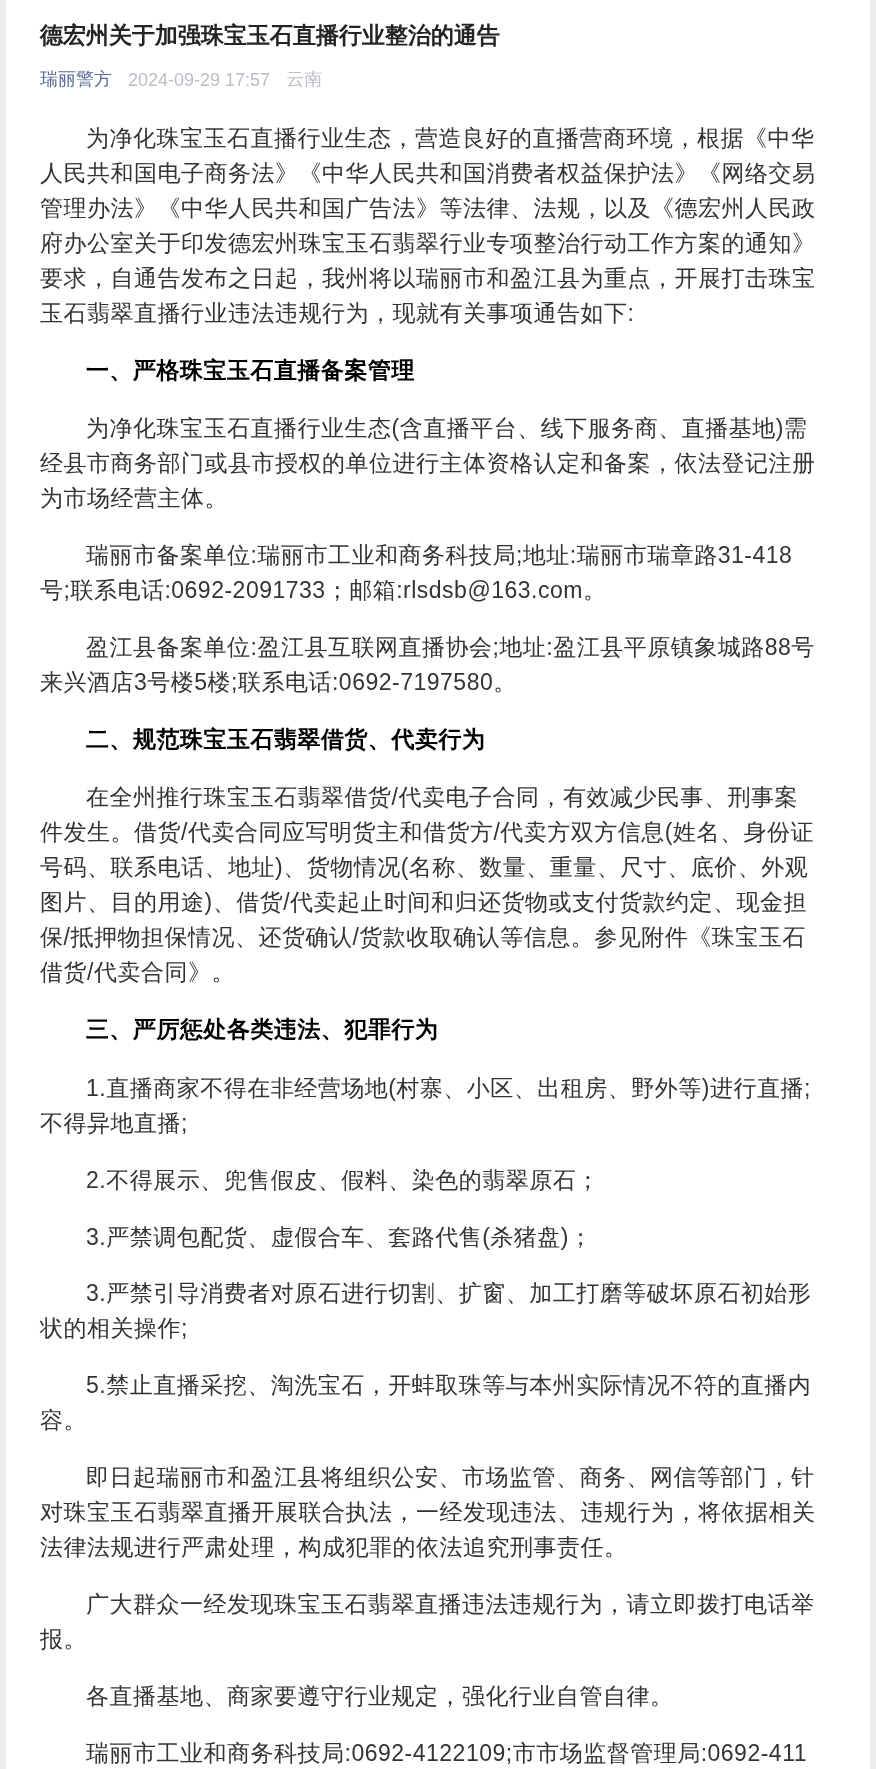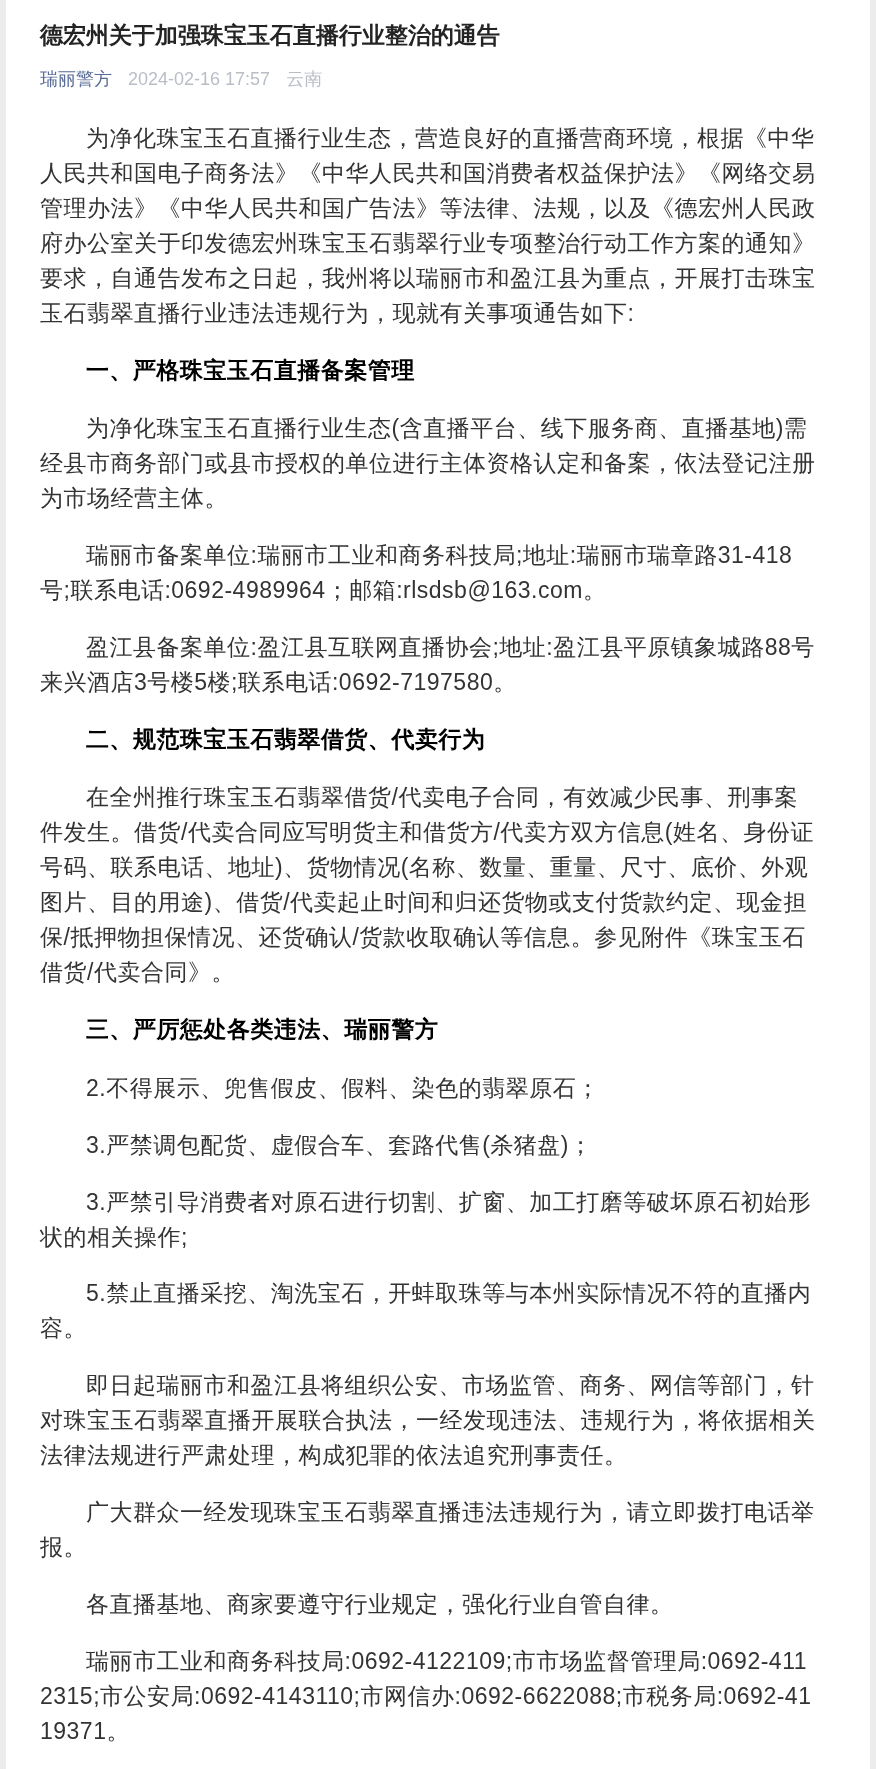--- a/index.html
+++ b/index.html
@@ -22,21 +22,21 @@
     font-size: 23px;
     line-height: 1.35;
     font-weight: 700;
     color: #242424;
     margin: 0;
   }
   .byline {
     margin: 16px 0 30px 0;
     font-size: 18px;
     display: flex;
-    align-items: center;
+    align-items: flex-end;
     gap: 16px;
     white-space: nowrap;
   }
   .byline .author { color: var(--author, #576b95); cursor: pointer; }
   .byline .meta   { color: var(--meta, #b9bdc6); }
   .article-body {
     font-size: 23px;
     color: #333333;
     letter-spacing: 0.5px;
   }
@@ -57,33 +57,34 @@
 </style>
 </head>
 <body>
 
 <div class="page">
 
   <h1 class="article-title">德宏州关于加强珠宝玉石直播行业整治的通告</h1>
 
   <div class="byline">
     <span class="author">瑞丽警方</span>
-    <span class="meta">2024-02-16 17:57</span>
+    <span class="meta">2024-09-29 17:57</span>
     <span class="meta">云南</span>
   </div>
 
   <div class="article-body">
     <p>为净化珠宝玉石直播行业生态，营造良好的直播营商环境，根据《中华人民共和国电子商务法》《中华人民共和国消费者权益保护法》《网络交易管理办法》《中华人民共和国广告法》等法律、法规，以及《德宏州人民政府办公室关于印发德宏州珠宝玉石翡翠行业专项整治行动工作方案的通知》要求，自通告发布之日起，我州将以瑞丽市和盈江县为重点，开展打击珠宝玉石翡翠直播行业违法违规行为，现就有关事项通告如下:</p>
     <h2 class="sec">一、严格珠宝玉石直播备案管理</h2>
     <p>为净化珠宝玉石直播行业生态(含直播平台、线下服务商、直播基地)需经县市商务部门或县市授权的单位进行主体资格认定和备案，依法登记注册为市场经营主体。</p>
-    <p>瑞丽市备案单位:瑞丽市工业和商务科技局;地址:瑞丽市瑞章路31-418号;联系电话:0692-4989964；邮箱:rlsdsb@163.com。</p>
+    <p>瑞丽市备案单位:瑞丽市工业和商务科技局;地址:瑞丽市瑞章路31-418号;联系电话:0692-2091733；邮箱:rlsdsb@163.com。</p>
     <p>盈江县备案单位:盈江县互联网直播协会;地址:盈江县平原镇象城路88号来兴酒店3号楼5楼;联系电话:0692-7197580。</p>
     <h2 class="sec">二、规范珠宝玉石翡翠借货、代卖行为</h2>
     <p>在全州推行珠宝玉石翡翠借货/代卖电子合同，有效减少民事、刑事案件发生。借货/代卖合同应写明货主和借货方/代卖方双方信息(姓名、身份证号码、联系电话、地址)、货物情况(名称、数量、重量、尺寸、底价、外观图片、目的用途)、借货/代卖起止时间和归还货物或支付货款约定、现金担保/抵押物担保情况、还货确认/货款收取确认等信息。参见附件《珠宝玉石借货/代卖合同》。</p>
-    <h2 class="sec">三、严厉惩处各类违法、瑞丽警方</h2>
+    <h2 class="sec">三、严厉惩处各类违法、犯罪行为</h2>
+    <p>1.直播商家不得在非经营场地(村寨、小区、出租房、野外等)进行直播;不得异地直播;</p>
     <p>2.不得展示、兜售假皮、假料、染色的翡翠原石；</p>
     <p>3.严禁调包配货、虚假合车、套路代售(杀猪盘)；</p>
     <p>3.严禁引导消费者对原石进行切割、扩窗、加工打磨等破坏原石初始形状的相关操作;</p>
     <p>5.禁止直播采挖、淘洗宝石，开蚌取珠等与本州实际情况不符的直播内容。</p>
     <p>即日起瑞丽市和盈江县将组织公安、市场监管、商务、网信等部门，针对珠宝玉石翡翠直播开展联合执法，一经发现违法、违规行为，将依据相关法律法规进行严肃处理，构成犯罪的依法追究刑事责任。</p>
     <p>广大群众一经发现珠宝玉石翡翠直播违法违规行为，请立即拨打电话举报。</p>
     <p>各直播基地、商家要遵守行业规定，强化行业自管自律。</p>
     <p>瑞丽市工业和商务科技局:0692-4122109;市市场监督管理局:0692-4112315;市公安局:0692-4143110;市网信办:0692-6622088;市税务局:0692-4119371。</p>
 
   </div>

